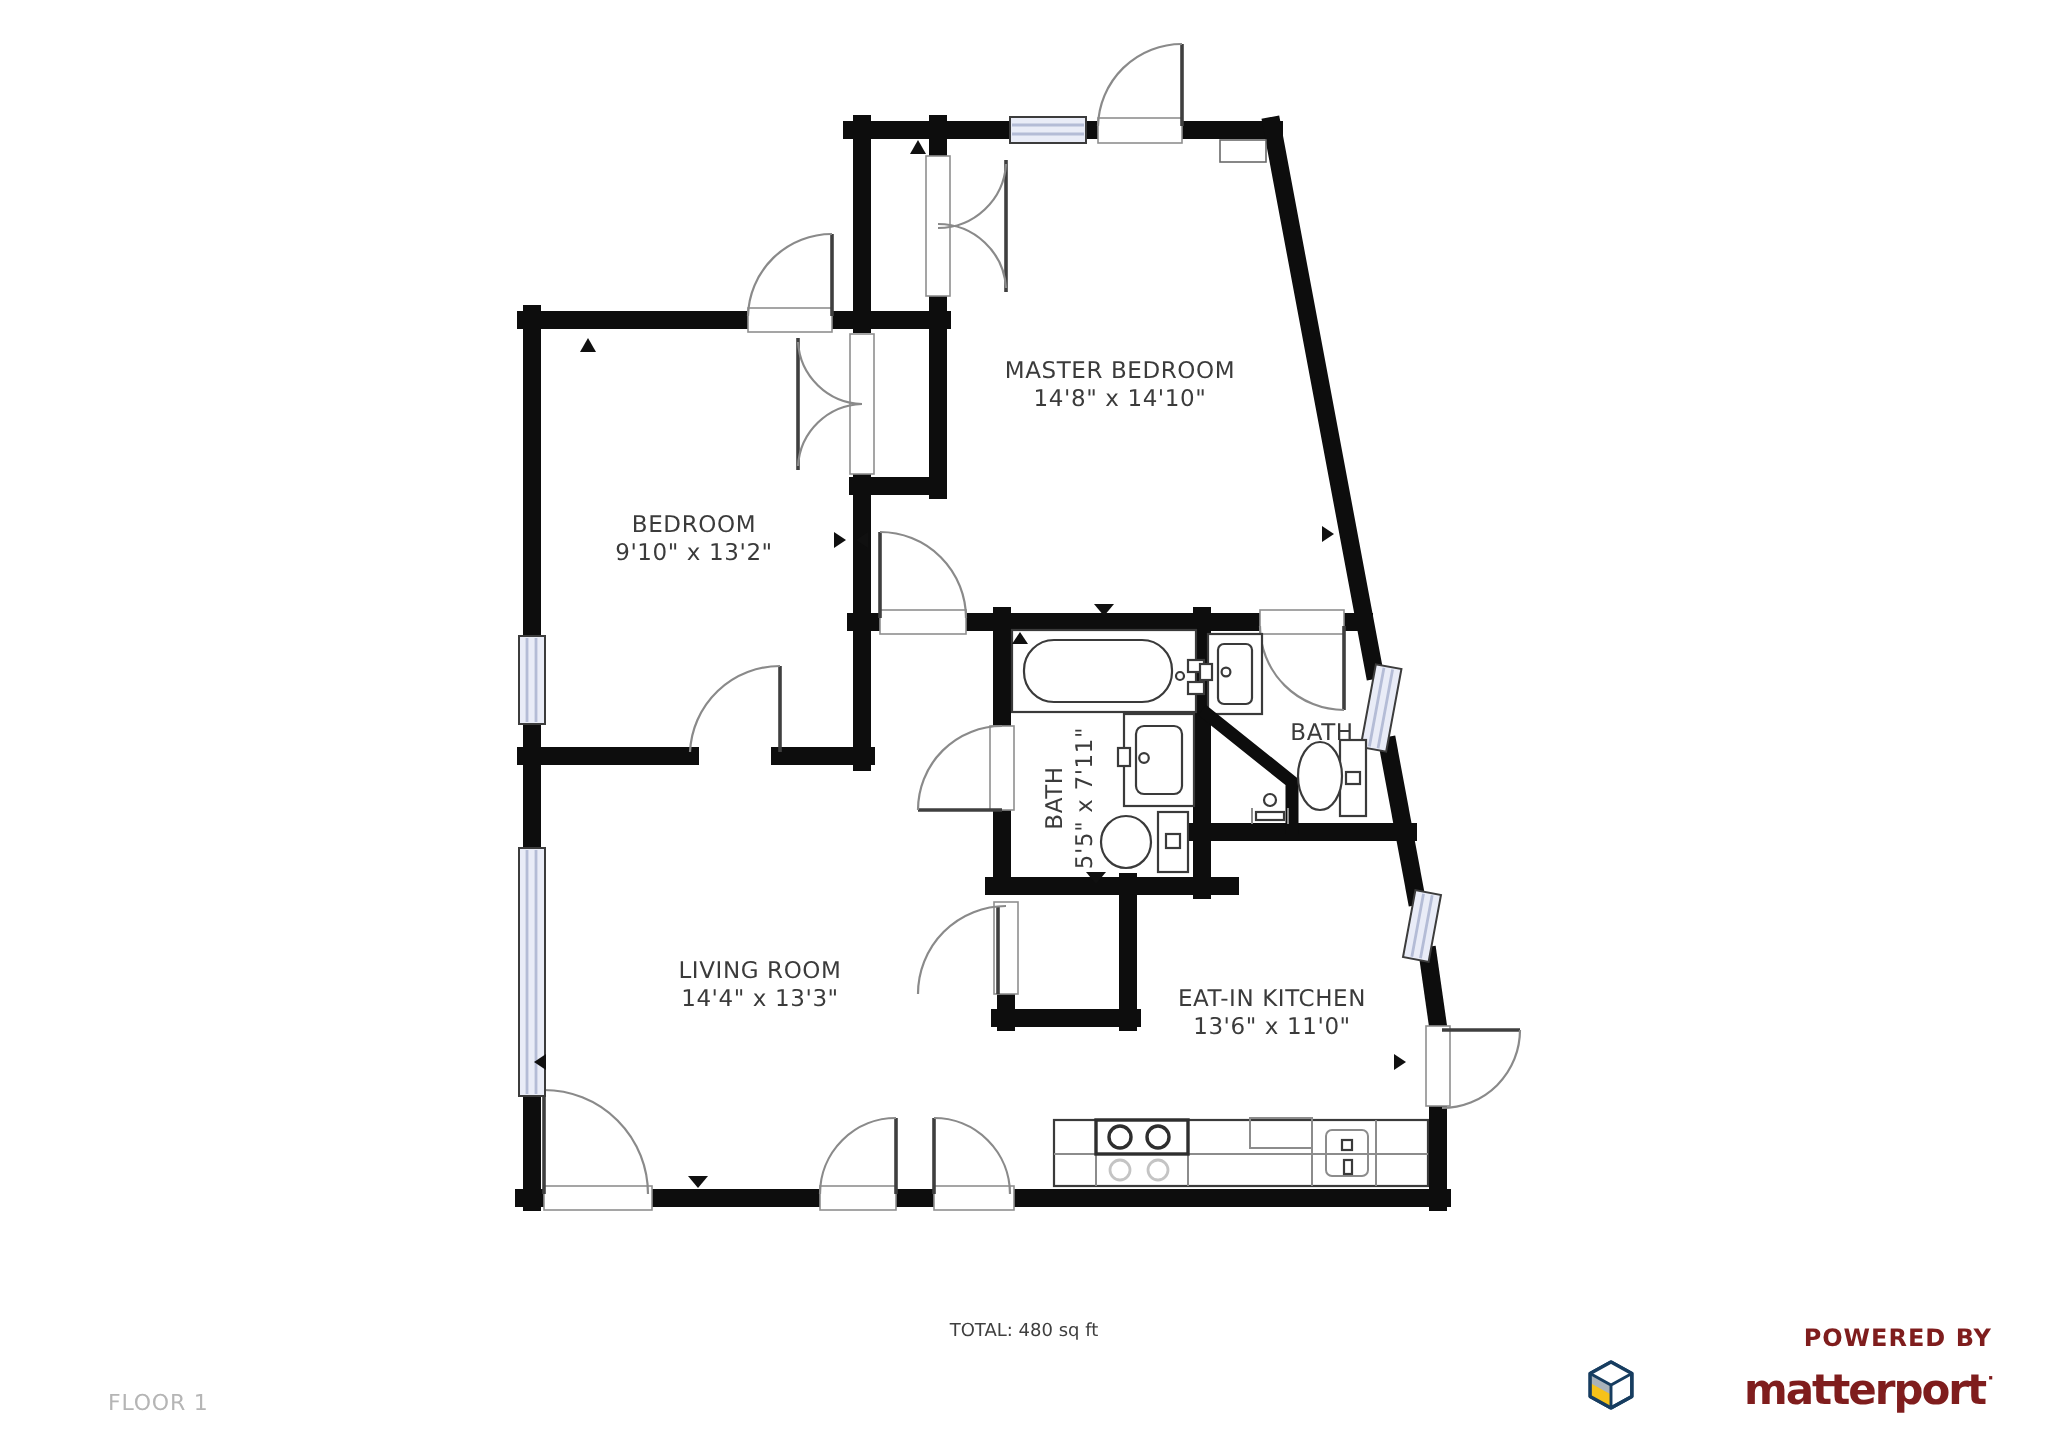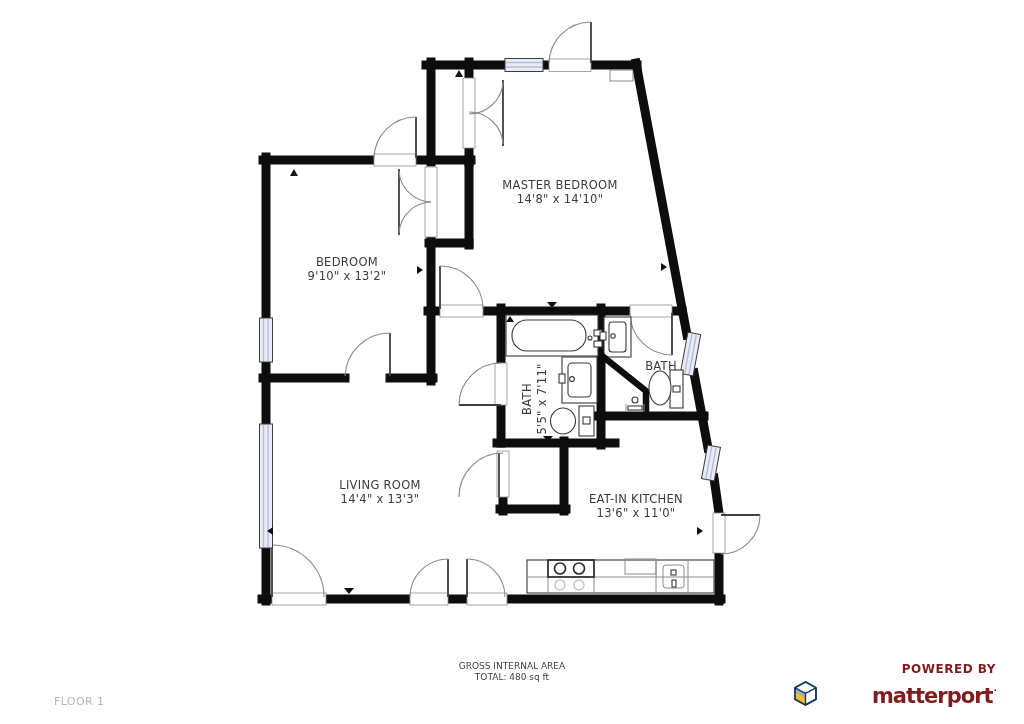--- a/index.html
+++ b/index.html
@@ -274,21 +274,20 @@
     <text class="roomlabel" x="380" y="503">14'4" x 13'3"</text>
 
     <text class="roomlabel" x="636" y="503">EAT-IN KITCHEN</text>
     <text class="roomlabel" x="636" y="517">13'6" x 11'0"</text>
   </g>
 </svg>
 
 <div class="floor-label">FLOOR 1</div>
 
 <div class="gross">
-  <div>GROSS INTERNAL AREA</div>
   <div>TOTAL: 480 sq ft</div>
 </div>
 
 <div class="branding">
   <div class="powered">POWERED BY</div>
   <div class="brandrow">
     <svg class="cube" viewBox="0 0 24 24">
       <polygon points="12,1 22,6.5 22,17.5 12,23 2,17.5 2,6.5" fill="#ffffff" stroke="#173d60" stroke-width="1.6" stroke-linejoin="round"></polygon>
       <polygon points="2,6.5 12,12 12,23 2,17.5" fill="#a9b2ba"></polygon>
       <polygon points="2,11 12,16.5 12,23 2,17.5" fill="#f6c21a"></polygon>

